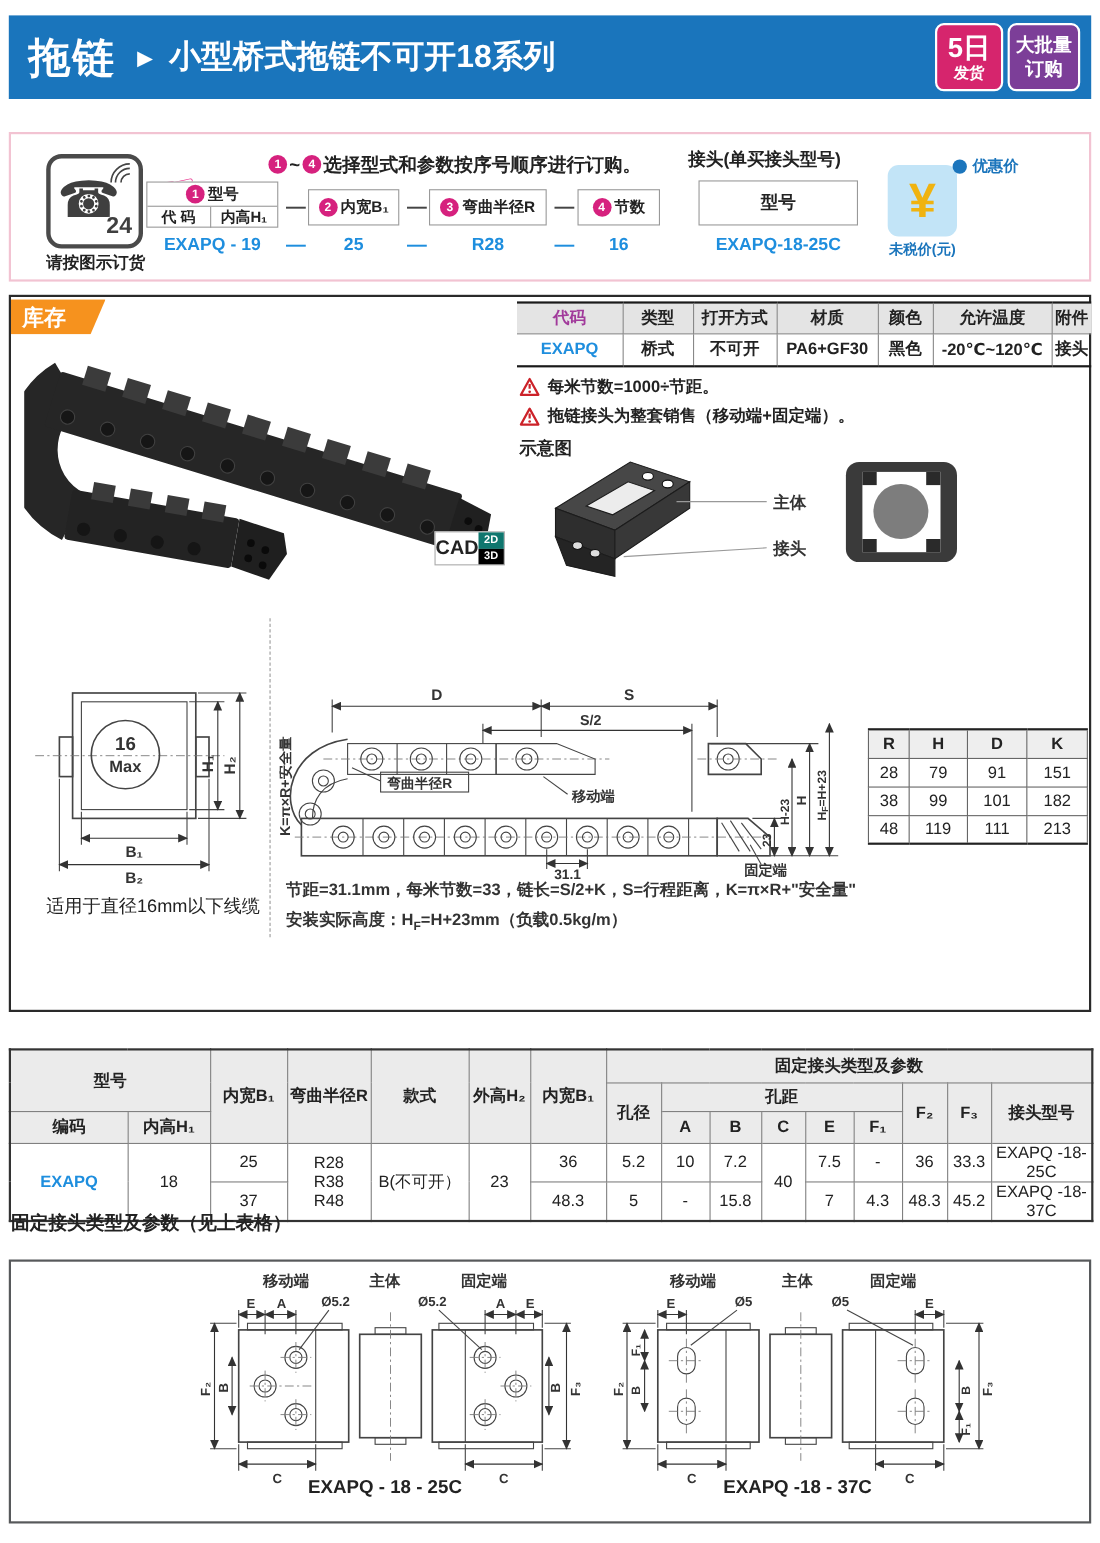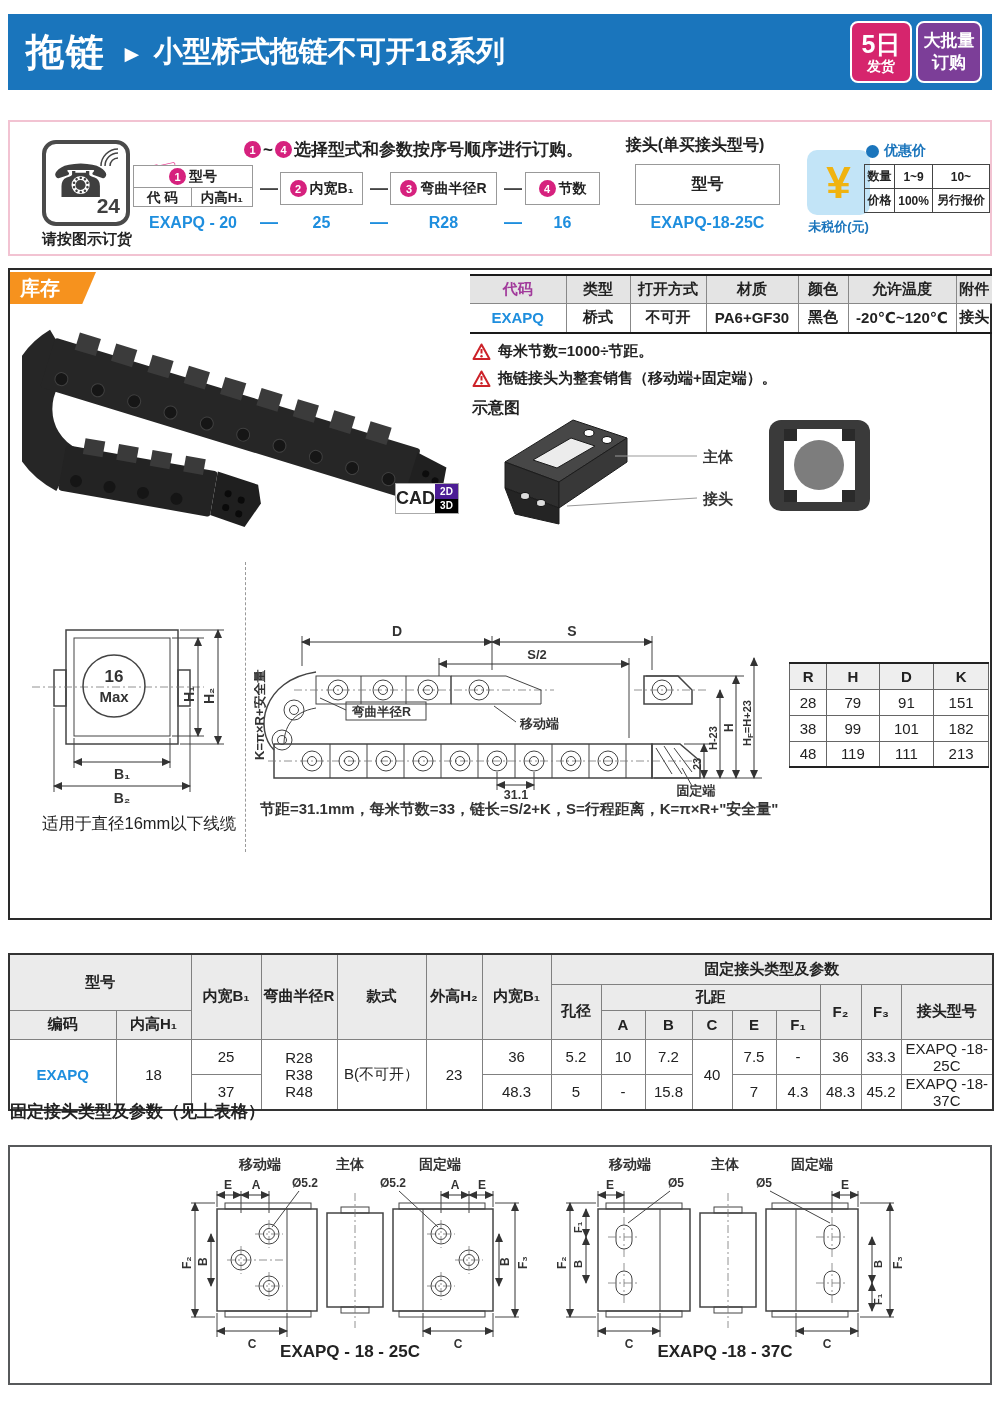--- a/index.html
+++ b/index.html
@@ -49,21 +49,21 @@
   .ptable td { border:1px solid #444; font-size:12px; font-weight:bold; text-align:center; height:24px; padding:0 1px; }
 
   
   .content { left:8px; top:268px; width:984px; height:652px; border:2px solid #2a2a2a; background:#fff; }
   .stock { left:0; top:2px; width:86px; height:32px; background:#f6921e; color:#fff; font-size:20px; font-weight:bold;
            display:flex; align-items:center; padding-left:10px; clip-path:polygon(0 0,100% 0,84% 100%,0 100%); }
   .cadb { left:385px; top:213px; width:64px; height:31px; background:#fff; border:1px solid #aaa; display:flex; }
   .cadb .cadt { flex:1; display:flex; align-items:center; justify-content:center; font-size:18px; font-weight:bold; }
   .cadb .cadc { width:24px; display:flex; flex-direction:column; }
   .cadb .cadc div { flex:1; color:#fff; font-size:10px; font-weight:bold; display:flex; align-items:center; justify-content:center; }
-  .cad2d { background:#4c1d95; } .cad3d { background:#000000; }
+  .cad2d { background:#0f766e; } .cad3d { background:#000000; }
 
   .spec { left:460px; top:4px; width:522px; border-collapse:collapse; }
   .spec td { border-left:1px solid #888; border-right:1px solid #888; text-align:center; font-weight:bold; font-size:15px; }
   .spec tr.sh td { background:#e4e4e4; height:28px; border-top:2px solid #1a1a1a; border-bottom:1px solid #888; }
   .spec tr.sv td { height:30px; border-bottom:2px solid #1a1a1a; }
   .spec td:first-child { border-left:none; } .spec td:last-child { border-right:none; }
   .t-mag { color:#a13a9b; } .t-blue { color:#1e8ede; }
 
   .warn { left:462px; display:flex; align-items:center; gap:7px; font-size:15px; font-weight:bold; }
   .schem-title { left:462px; top:128px; font-size:16px; font-weight:bold; }
@@ -155,54 +155,40 @@
     </div>
     <div class="obox obox-one" style="left:515px;top:50px;width:75px;height:33px;">
       <span class="cnum">4</span>
         <span>节数</span>
     </div>
 
     <span class="odash" style="left:250px;top:56px;">—</span>
     <span class="odash" style="left:360px;top:56px;">—</span>
     <span class="odash" style="left:494px;top:56px;">—</span>
 
-    <div class="oval" style="left:123px;top:92px;width:120px;">EXAPQ - 20</div>
+    <div class="oval" style="left:123px;top:92px;width:120px;">EXAPQ - 19</div>
     <span class="odash" style="left:250px;top:90px;color:#1e8ede;">—</span>
     <div class="oval" style="left:270px;top:92px;width:83px;">25</div>
     <span class="odash" style="left:360px;top:90px;color:#1e8ede;">—</span>
     <div class="oval" style="left:380px;top:92px;width:107px;">R28</div>
     <span class="odash" style="left:494px;top:90px;color:#1e8ede;">—</span>
     <div class="oval" style="left:515px;top:92px;width:75px;">16</div>
 
     <div class="abs jhead">接头(单买接头型号)</div>
     <div class="abs jbox">
         <span>型号</span>
       </div>
     <div class="oval" style="left:610px;top:92px;width:175px;">EXAPQ-18-25C</div>
 
     <div class="abs ytile">¥</div>
     <div class="abs ycap">未税价(元)</div>
     <div class="abs pdisc">
       <span class="pdot"></span>
       <span>优惠价</span>
     </div>
-    <table class="abs ptable">
-      <tbody>
-          <tr>
-        <td>数量</td>
-        <td>1~9</td>
-        <td>10~</td>
-      </tr>
-      <tr>
-        <td>价格</td>
-        <td>100%</td>
-        <td>另行报价</td>
-      </tr>
-    </tbody>
-      </table>
   </div>
 
   <div class="abs content">
     <div class="abs stock">库存</div>
 
     <svg class="abs" style="left:12px;top:50px;" width="445" height="235" viewBox="0 0 445 235">
       <path d="M40,30 C-4,56 -6,124 45,150" stroke="#262626" stroke-width="47" fill="none"></path>
       <g transform="rotate(17 40 30)">
         <rect x="30" y="20" width="382" height="52" fill="#262626" rx="3"></rect>
         <g fill="#3b3b3b">
@@ -506,20 +492,23 @@
       <tr>
         <td>48</td>
             <td>119</td>
             <td>111</td>
             <td>213</td>
       </tr>
     </tbody>
       </table>
 
     <div class="abs note" style="top:530px;text-align:right;">节距=31.1mm，每米节数=33，链长=S/2+K，S=行程距离，K=π×R+"安全量"</div>
+    <div class="abs note" style="top:557px;">
+      <span>安装实际高度：H</span><sub style="font-size:11px">F</sub><span>=H+23mm（负载0.5kg/m）</span>
+    </div>
   </div>
 
   <table class="abs mtable">
     <colgroup>
       <col style="width:107px">
         <col style="width:75px">
         <col style="width:70px">
         <col style="width:76px">
       <col style="width:89px">
         <col style="width:56px">

